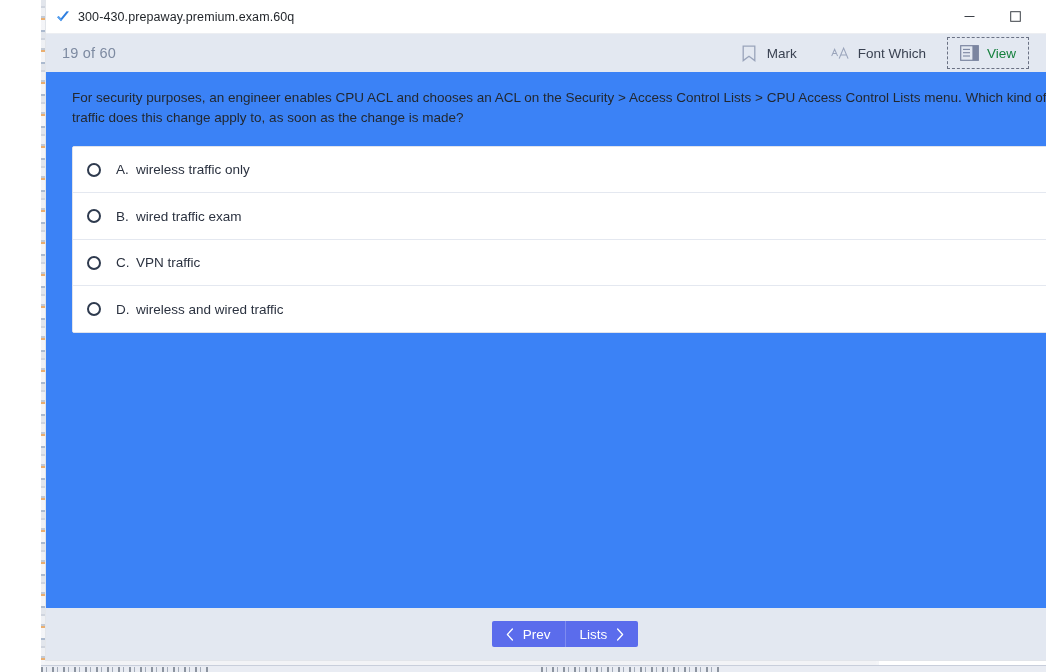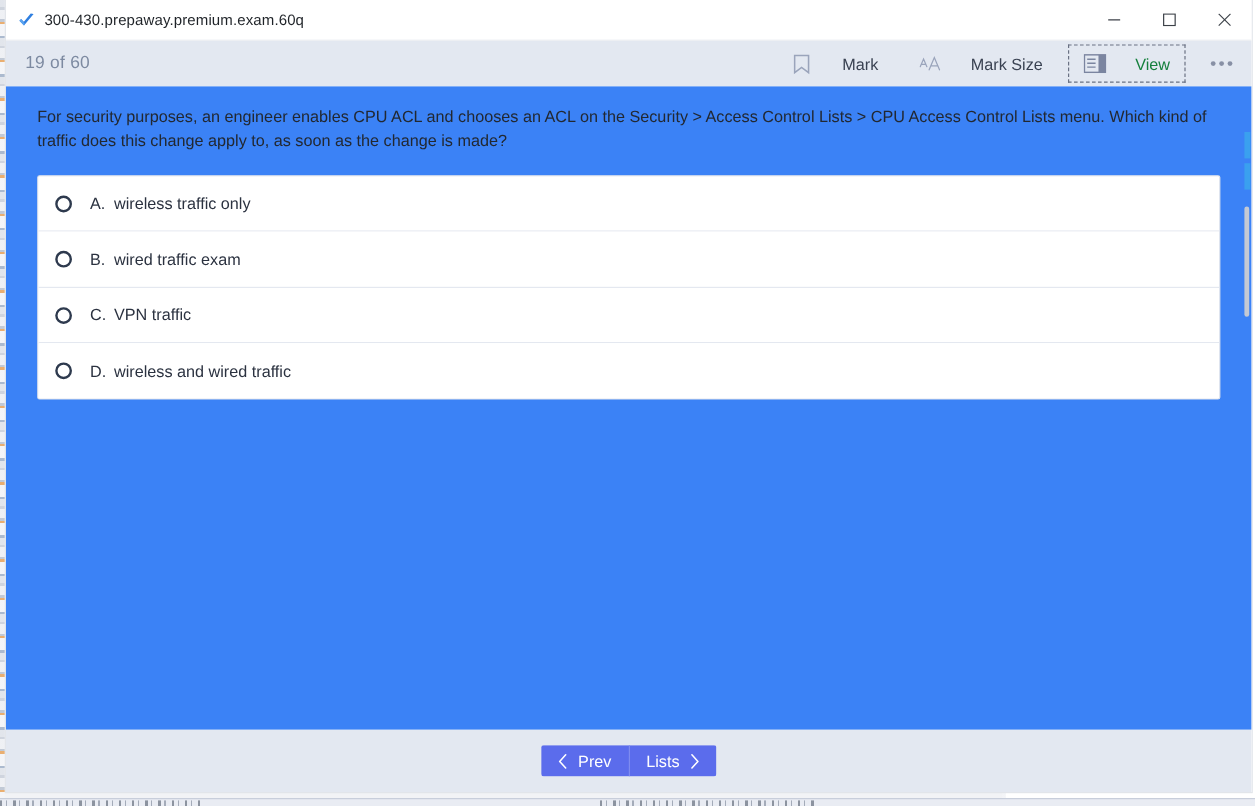--- a/index.html
+++ b/index.html
@@ -10,20 +10,21 @@
     overflow: hidden;
     background: #ffffff;
     font-family: "Liberation Sans", sans-serif;
   }
 
   #root {
     position: relative;
     width: 838px;
     height: 672px;
     background: #f2f3f6;
+    margin-left: 41px;
   }
 
   
   .bg-sliver {
     position: absolute;
     top: 0;
     width: 4px;
     height: 672px;
     background:
       repeating-linear-gradient(
@@ -136,21 +137,21 @@
   }
   .tb-actions {
     margin-left: auto;
     display: flex;
     align-items: center;
     height: 38px;
   }
   .tb-item {
     display: flex;
     align-items: center;
-    gap: 24px;
+    gap: 8px;
     height: 26px;
     padding: 0 10px;
     margin-right: 14px;
     cursor: default;
     color: #3a4252;
     font-size: 13.5px;
     white-space: nowrap;
   }
   .tb-item .tb-ico {
     display: flex;
@@ -344,21 +345,21 @@
         </div>
 
 
         <div class="tb-item">
           <span class="tb-ico">
             <svg width="22" height="16" viewBox="0 0 22 16">
               <path d="M1 11 L4.2 3.6 L7.4 11 M2.3 8.7 H6.1" fill="none" stroke="#9aa4bb" stroke-width="1.2" stroke-linecap="round"></path>
               <path d="M9.6 14 L14.6 2.2 L19.6 14 M11.6 10.2 H17.6" fill="none" stroke="#9aa4bb" stroke-width="1.2" stroke-linecap="round"></path>
             </svg>
           </span>
-          <span>Mark Size</span>
+          <span>Font Which</span>
         </div>
 
         <div class="tb-item focused">
           <span class="tb-ico">
             <svg width="19" height="16" viewBox="0 0 19 16">
               <rect x="0.7" y="0.7" width="17.6" height="14.6" fill="none" stroke="#7b85a0" stroke-width="1.2"></rect>
               <rect x="12.4" y="0.7" width="5.9" height="14.6" fill="#7b85a0"></rect>
               <line x1="3" y1="4.4" x2="10" y2="4.4" stroke="#7b85a0" stroke-width="1.1"></line>
               <line x1="3" y1="7.7" x2="10" y2="7.7" stroke="#7b85a0" stroke-width="1.1"></line>
               <line x1="3" y1="11" x2="10" y2="11" stroke="#7b85a0" stroke-width="1.1"></line>

